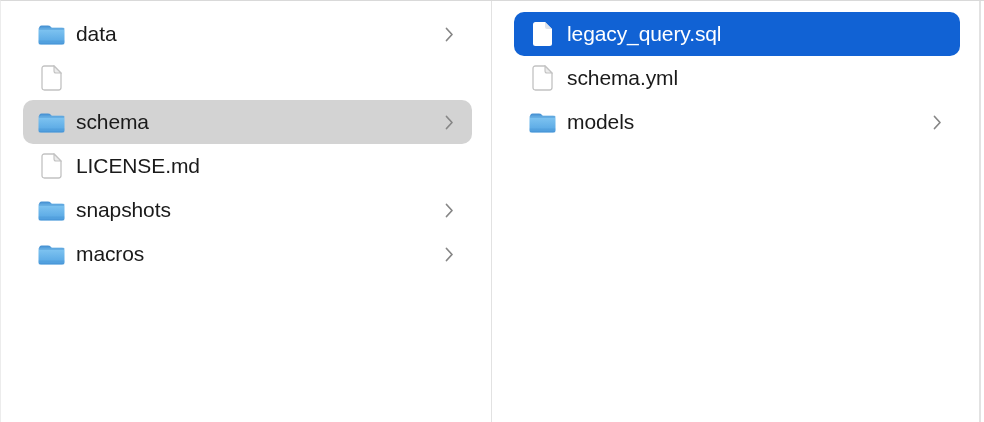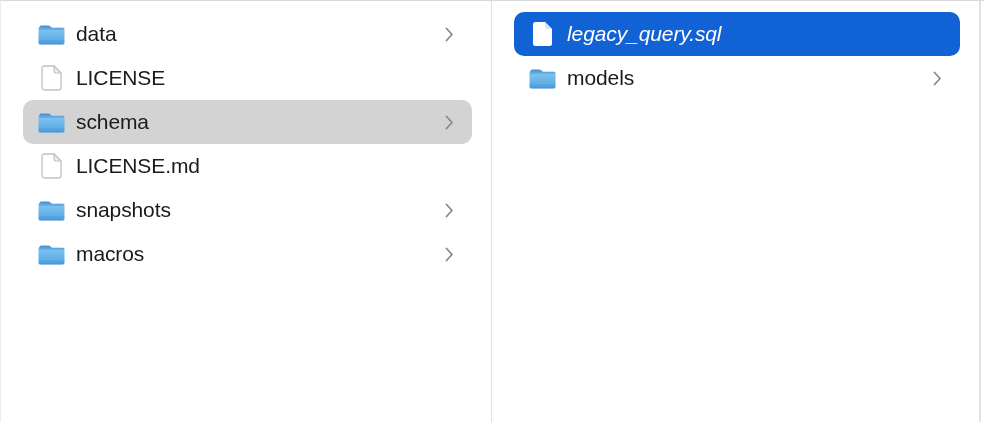--- a/index.html
+++ b/index.html
@@ -33,21 +33,20 @@
     margin: 0 19px 0 22px;
     border-radius: 10px;
     display: flex;
     align-items: center;
     padding: 0 18px 0 14px;
     box-sizing: border-box;
   }
   .row.sel-gray { background: var(--sel-gray, #d4d4d4); }
   .row.sel-blue {
     background: var(--sel-blue, #1162d4);
-    font-style: italic;
     --doc-stroke: rgba(255,255,255,0);
     --doc-fold: #dfe3ea;
   }
   .icon {
     width: 28px;
     display: flex;
     justify-content: center;
     align-items: center;
     flex: none;
   }
@@ -112,21 +111,20 @@
     </div>
 
 
 
     <div class="row">
       <span class="icon">
           <svg width="21" height="26">
             <use href="#sym-doc"></use>
           </svg>
         </span>
-      <span class="label">LICENSE</span>
     </div>
 
 
     <div class="row sel-gray">
       <span class="icon">
           <svg width="27" height="21">
             <use href="#sym-folder"></use>
           </svg>
         </span>
       <span class="label">schema</span>
@@ -180,20 +178,28 @@
 
     <div class="row sel-blue">
       <span class="icon">
           <svg width="21" height="26">
             <use href="#sym-doc"></use>
           </svg>
         </span>
       <span class="label">legacy_query.sql</span>
     </div>
 
+    <div class="row">
+      <span class="icon">
+          <svg width="21" height="26">
+            <use href="#sym-doc"></use>
+          </svg>
+        </span>
+      <span class="label">schema.yml</span>
+    </div>
 
     <div class="row">
       <span class="icon">
           <svg width="27" height="21">
             <use href="#sym-folder"></use>
           </svg>
         </span>
       <span class="label">models</span>
       <span class="chev">
           <svg width="9" height="15">

